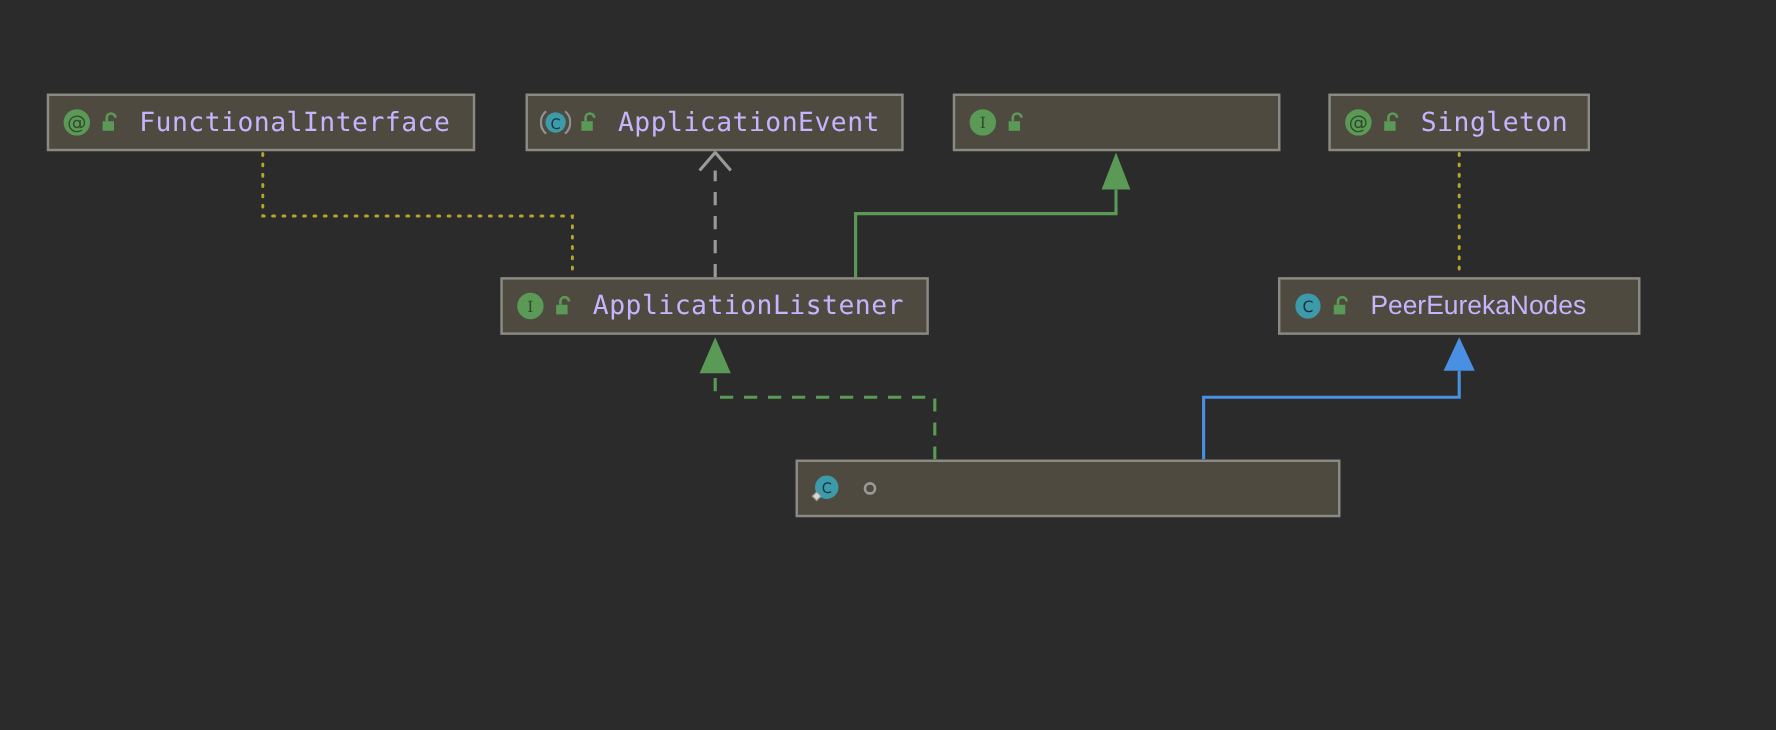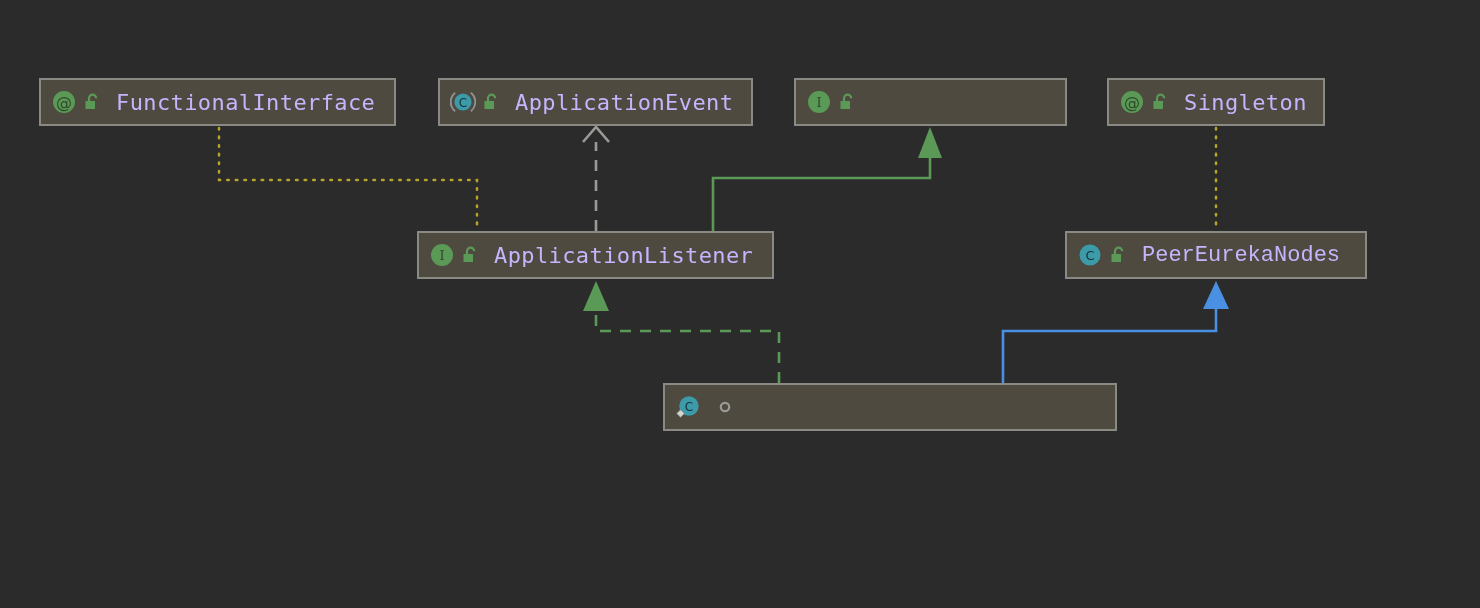--- a/index.html
+++ b/index.html
@@ -59,21 +59,21 @@
   .vis-icon svg { display: block; }
   .node-label {
     margin-left: 14px;
     font-size: 22px;
     letter-spacing: 0.4px;
     color: #c4b5fd;
     white-space: nowrap;
     font-family: "DejaVu Sans Mono", monospace;
   }
   .node-label.sans {
-    font-family: Liberation Mono, monospace;
+    font-family: Liberation Sans, sans-serif;
     letter-spacing: 0px;
   }
 </style>
 </head>
 <body>
 
 <div id="canvas">
 
   <svg id="edges" viewBox="0 0 1480 608" xmlns="http://www.w3.org/2000/svg">
 

